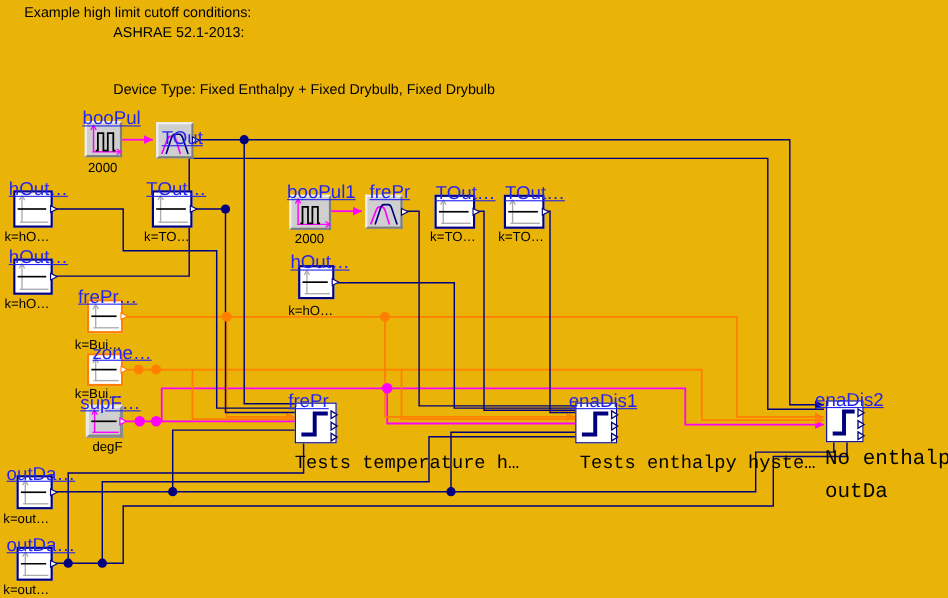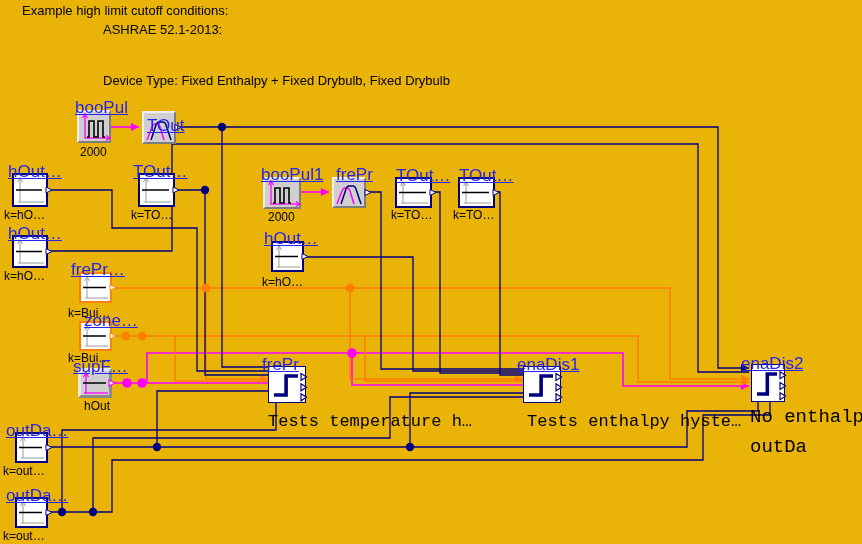--- a/index.html
+++ b/index.html
@@ -152,21 +152,21 @@
     <div class="block b-bconst" style="left: 78px; top: 368px; width: 34px; height: 30px;">
       <svg width="34" height="30">
         <line x1="5" y1="3" x2="5" y2="22" stroke="#ff00ff" stroke-width="1.3"></line>
         <polyline points="2.5,6 5,2 7.5,6" fill="none" stroke="#ff00ff" stroke-width="1.2"></polyline>
         <line x1="3" y1="22" x2="27" y2="22" stroke="#ff00ff" stroke-width="1.3"></line>
         <line x1="2" y1="12" x2="25" y2="12" stroke="#000" stroke-width="1.5"></line>
         <polygon points="28,9 34,12 28,15" fill="#fff" stroke="#ff00ff" stroke-width="1.2"></polygon>
       </svg>
     </div>
     <div class="btitle" style="left: 73px; top: 357px;">supF…</div>
-    <div class="blabel" style="left: 84px; top: 399px;">hOut</div>
+    <div class="blabel" style="left: 84px; top: 399px;">degF</div>
     <div class="block b-pulse" style="left: 263px; top: 177px; width: 38px; height: 32px;">
       <svg width="38" height="32">
         <line x1="6" y1="3" x2="6" y2="25" stroke="#ff00ff" stroke-width="1.3"></line>
         <polyline points="3.5,6 6,2 8.5,6" fill="none" stroke="#ff00ff" stroke-width="1.2"></polyline>
         <line x1="5" y1="25" x2="35" y2="25" stroke="#ff00ff" stroke-width="1.3"></line>
         <polyline points="31,22.5 35,25 31,27.5" fill="none" stroke="#ff00ff" stroke-width="1.2"></polyline>
         <path d="M8 24 H10 V9 H15 V24 H19 V9 H24 V24 H26" fill="none" stroke="#000" stroke-width="1.6"></path>
       </svg>
     </div>
     <div class="btitle" style="left: 261px; top: 165px;">booPul1</div>

